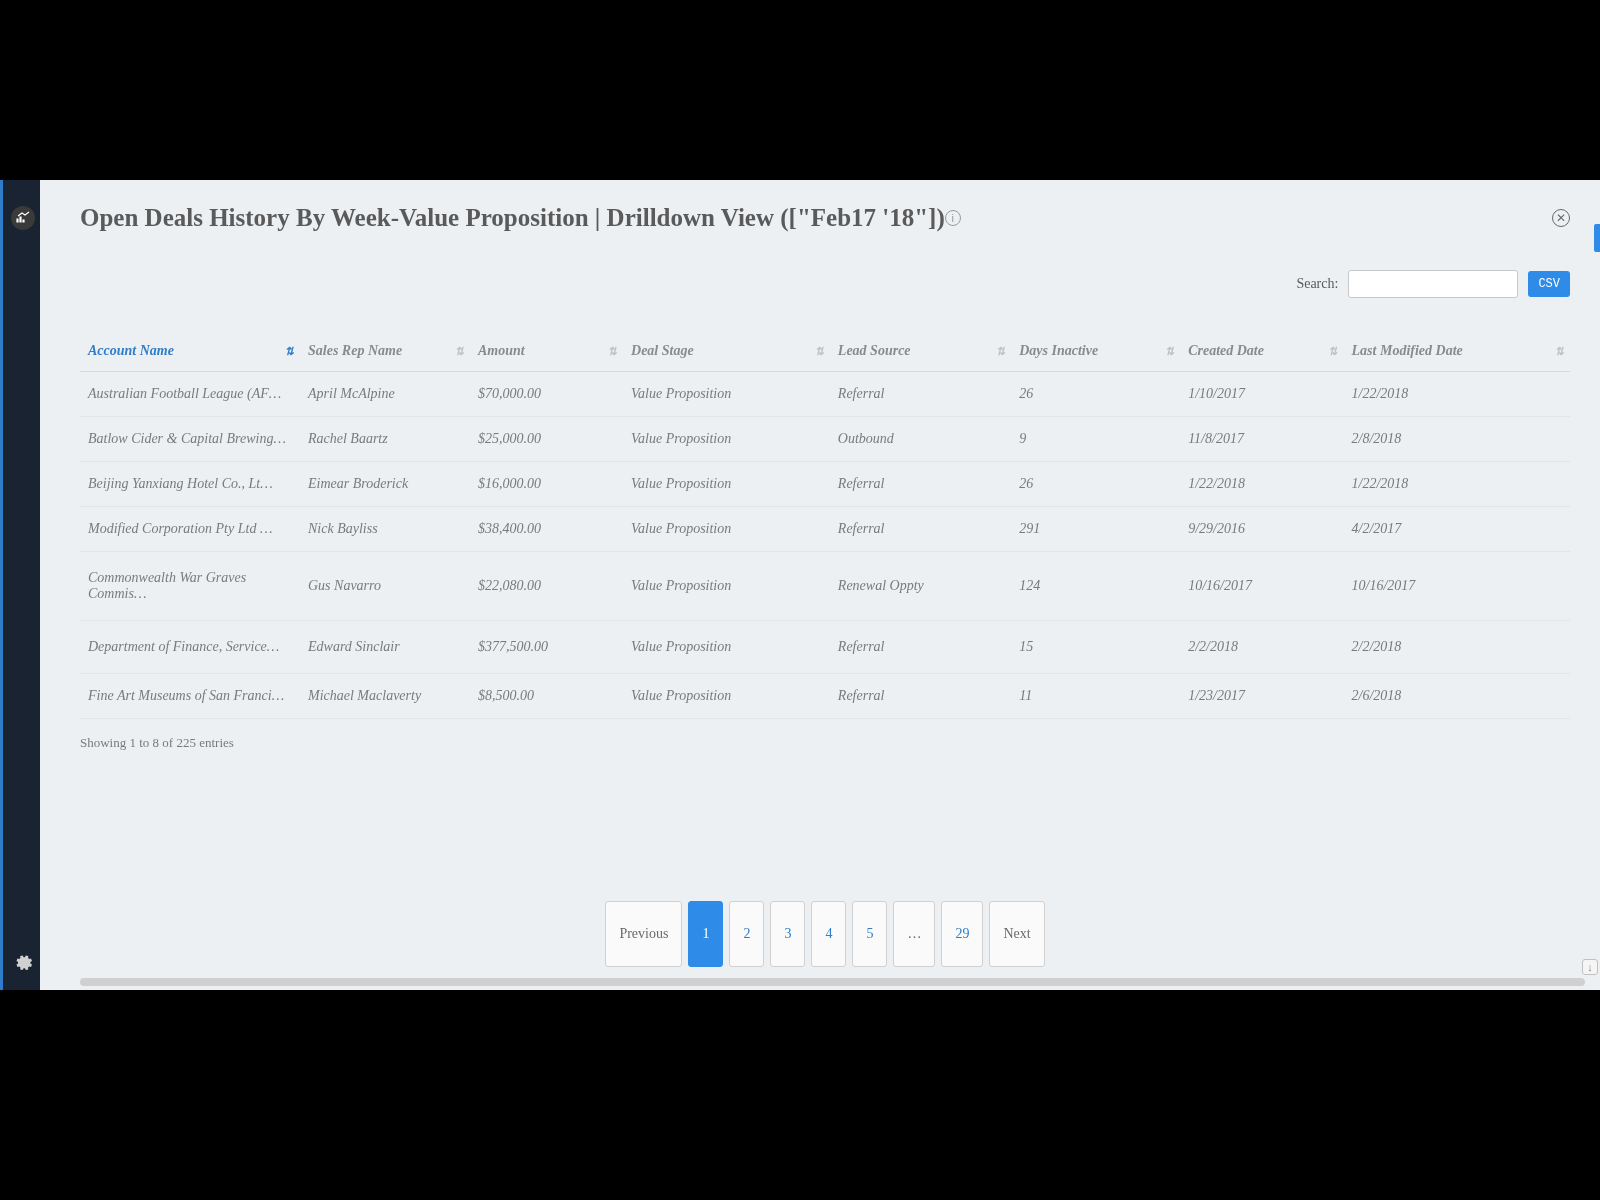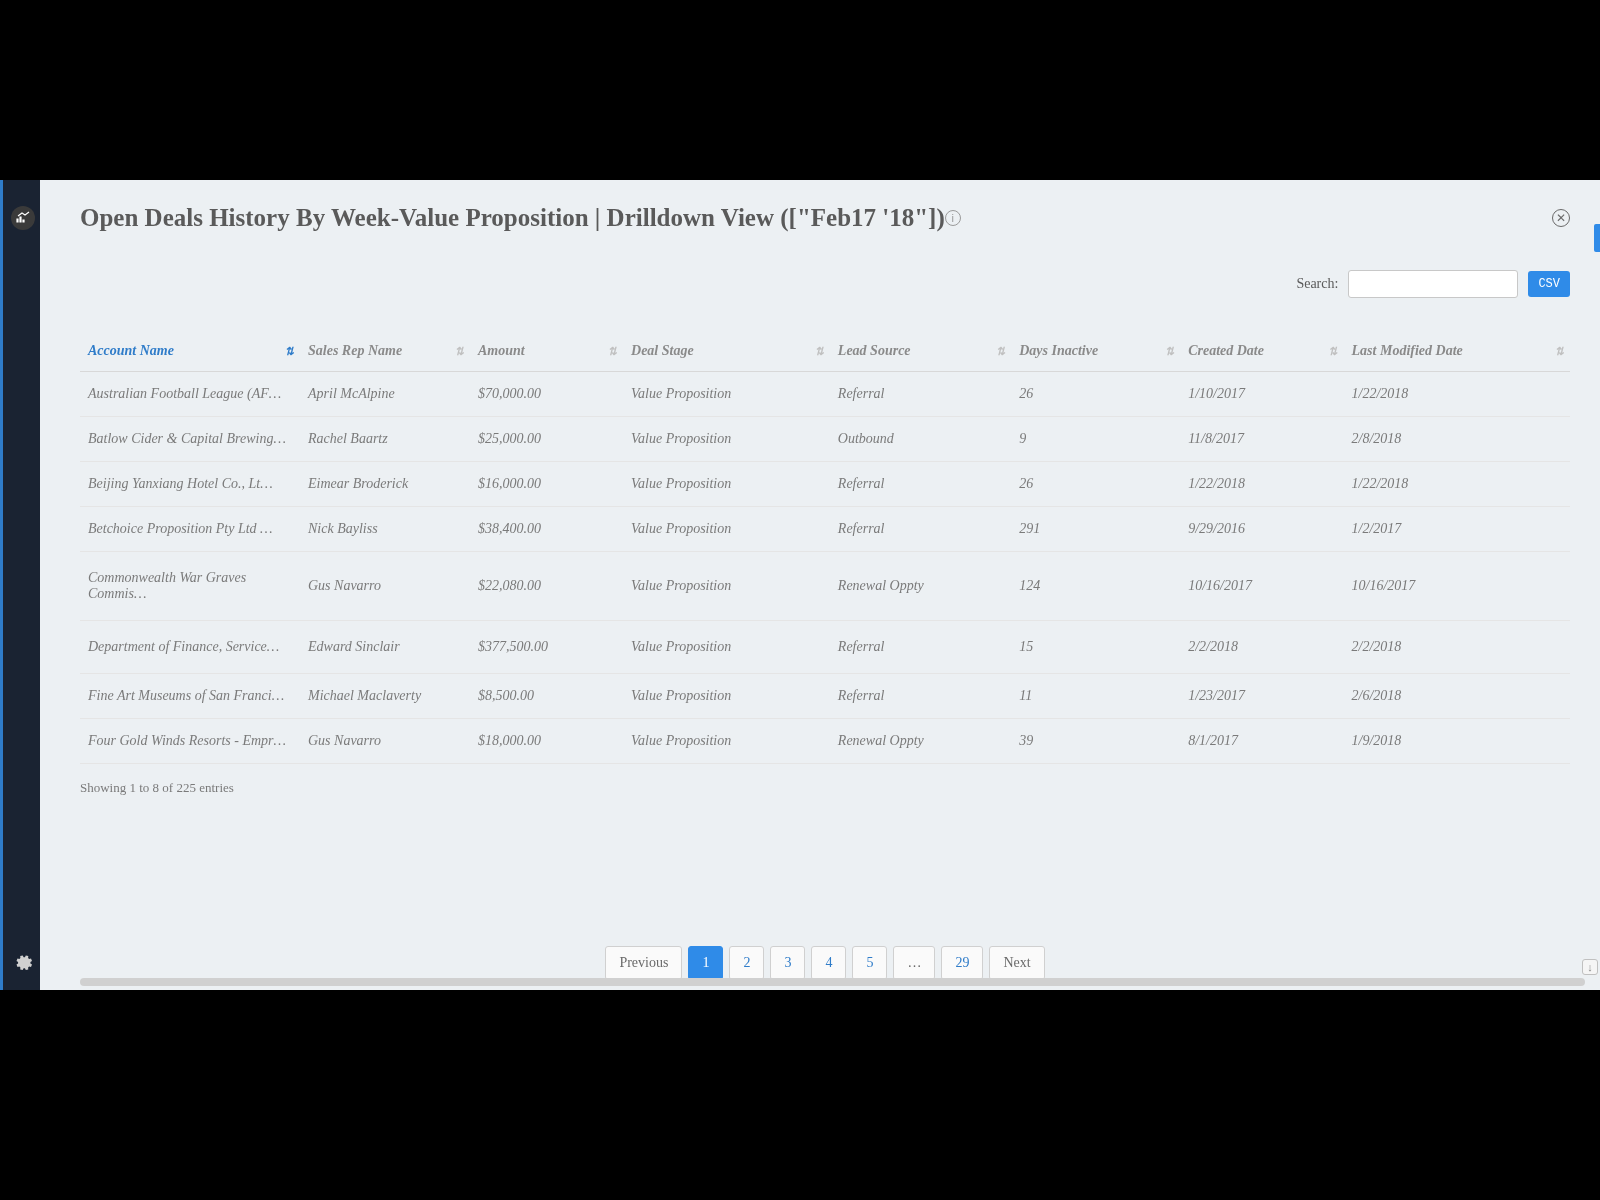--- a/index.html
+++ b/index.html
@@ -186,21 +186,21 @@
     .pagination {
       display: flex;
       justify-content: center;
       gap: 6px;
       margin-top: 150px;
     }
     .page-btn {
       border: 1px solid #d0d0d0;
       background: #fafafa;
       color: #6a6a6a;
-      padding: 8px 13px;
+      padding: 24px 13px;
       font-family: Georgia, serif;
       font-size: 14px;
       border-radius: 3px;
       cursor: pointer;
     }
     .page-btn.num { color: #2f7cc9; }
     .page-btn.active { background: #2f8be8; color: #fff; border-color: #2f8be8; }
     .page-btn.ellipsis { cursor: default; }
     .hscroll {
       position: absolute;
@@ -304,28 +304,28 @@
               <td class="col-account">Beijing Yanxiang Hotel Co., Lt…</td>
               <td class="col-salesrep">Eimear Broderick</td>
               <td>$16,000.00</td>
               <td>Value Proposition</td>
               <td>Referral</td>
               <td>26</td>
               <td>1/22/2018</td>
               <td>1/22/2018</td>
             </tr>
             <tr>
-              <td class="col-account">Betchoice Proposition Pty Ltd …</td>
+              <td class="col-account">Modified Corporation Pty Ltd …</td>
               <td class="col-salesrep">Nick Bayliss</td>
               <td>$38,400.00</td>
               <td>Value Proposition</td>
               <td>Referral</td>
               <td>291</td>
               <td>9/29/2016</td>
-              <td>1/2/2017</td>
+              <td>4/2/2017</td>
             </tr>
             <tr class="tall">
               <td class="col-account">Commonwealth War Graves Commis…</td>
               <td class="col-salesrep">Gus Navarro</td>
               <td>$22,080.00</td>
               <td>Value Proposition</td>
               <td>Renewal Oppty</td>
               <td>124</td>
               <td>10/16/2017</td>
               <td>10/16/2017</td>
@@ -342,30 +342,20 @@
             </tr>
             <tr>
               <td class="col-account">Fine Art Museums of San Franci…</td>
               <td class="col-salesrep">Michael Maclaverty</td>
               <td>$8,500.00</td>
               <td>Value Proposition</td>
               <td>Referral</td>
               <td>11</td>
               <td>1/23/2017</td>
               <td>2/6/2018</td>
-            </tr>
-            <tr>
-              <td class="col-account">Four Gold Winds Resorts - Empr…</td>
-              <td class="col-salesrep">Gus Navarro</td>
-              <td>$18,000.00</td>
-              <td>Value Proposition</td>
-              <td>Renewal Oppty</td>
-              <td>39</td>
-              <td>8/1/2017</td>
-              <td>1/9/2018</td>
             </tr>
           </tbody>
       </table>
 
       <div class="table-footer">Showing 1 to 8 of 225 entries</div>
 
       <div class="pagination" id="pagination">
           <button class="page-btn ">Previous</button>
           <button class="page-btn num active">1</button>
           <button class="page-btn num">2</button>

